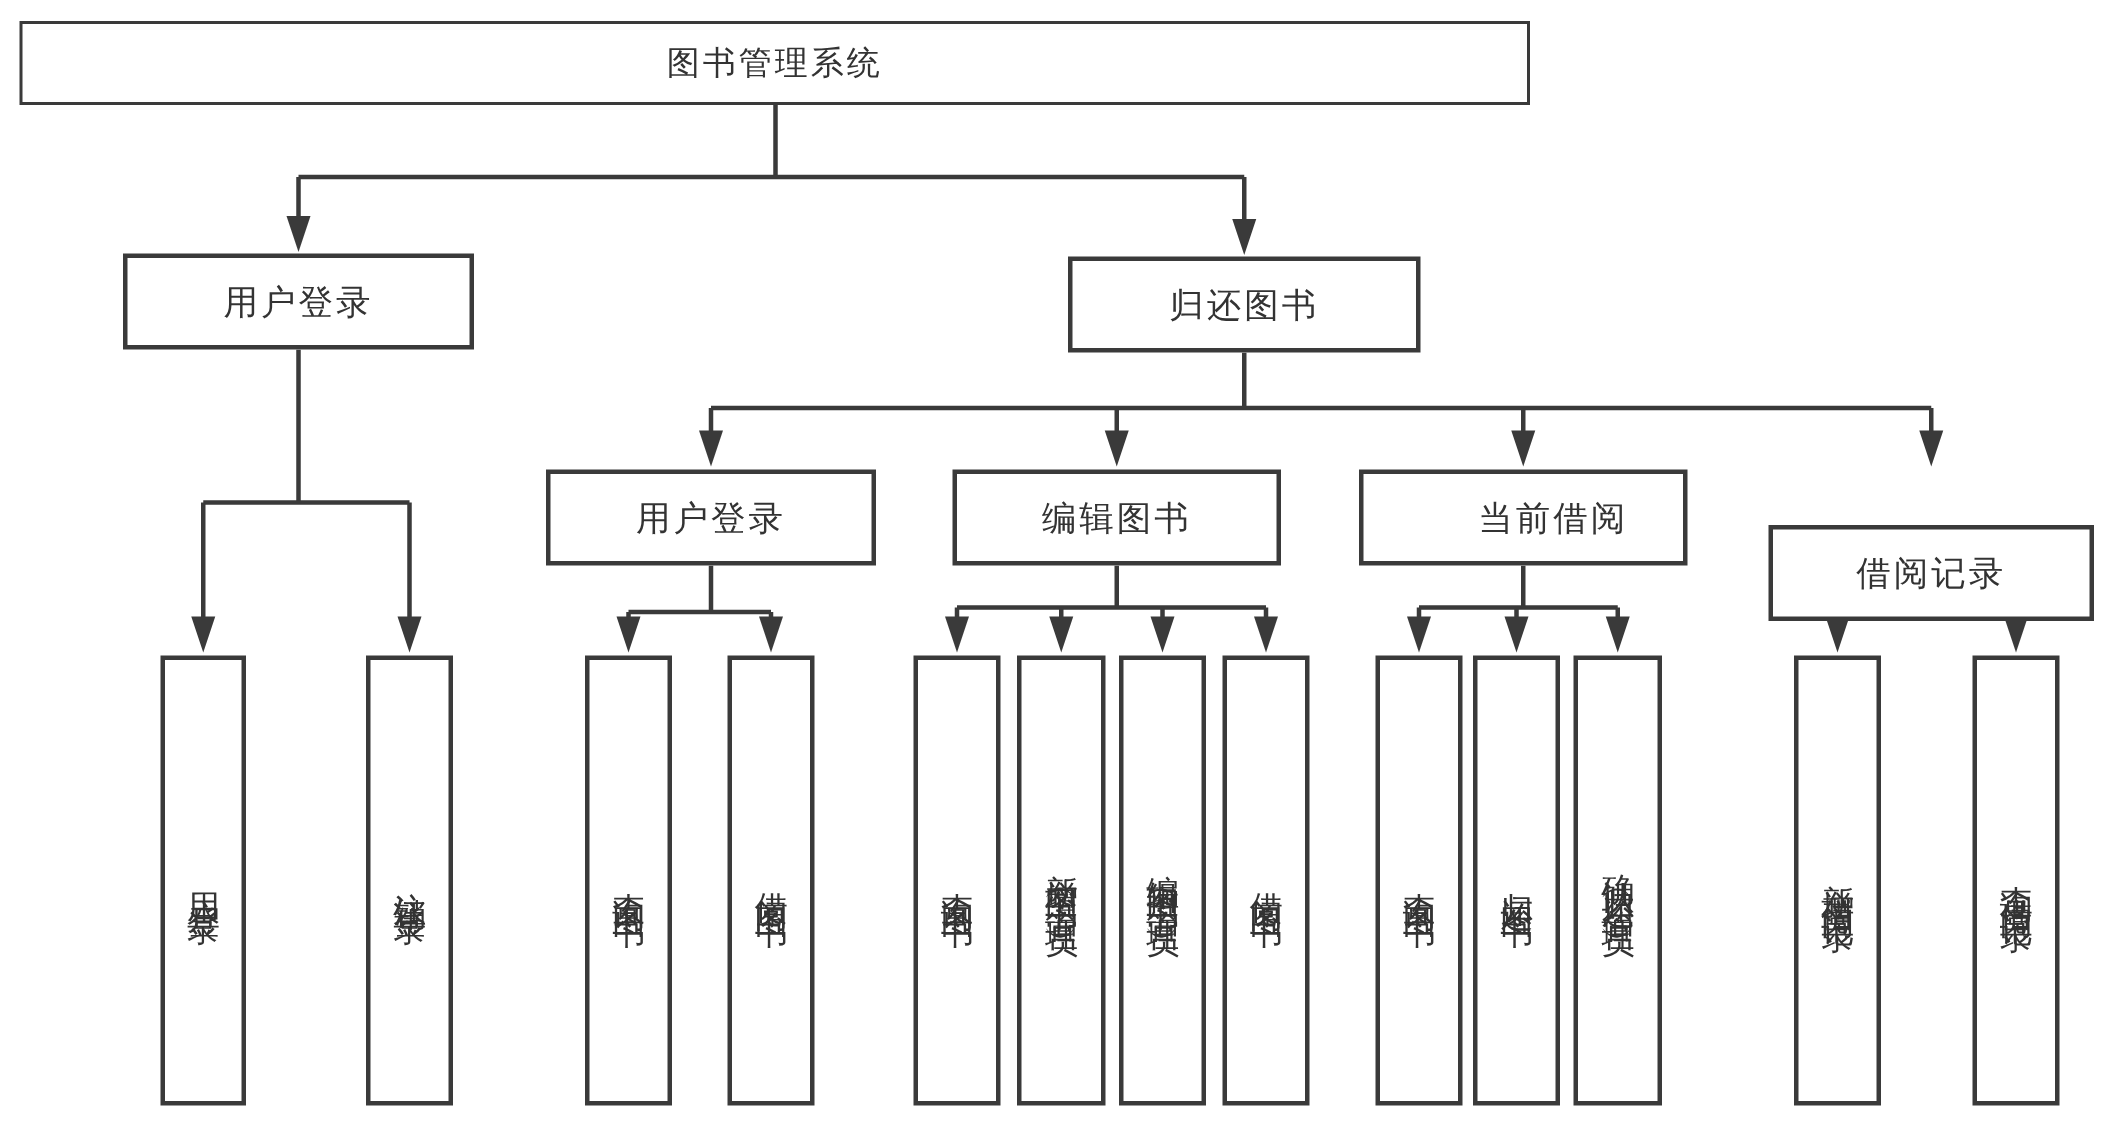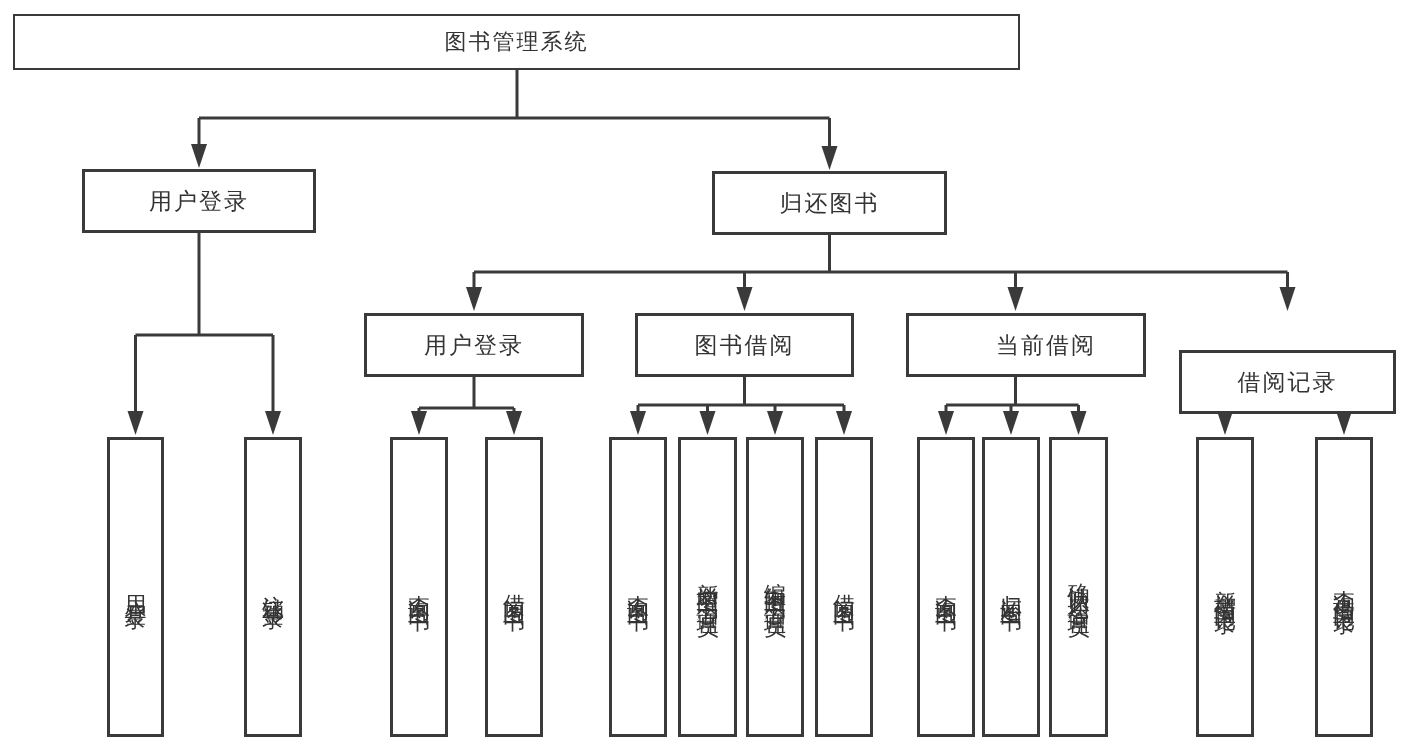--- a/index.html
+++ b/index.html
@@ -123,23 +123,23 @@
     <span>用户登录</span>
   </div>
   <div class="node node-h" style="left:712px; top:171px; width:235px;">
     <span>归还图书</span>
   </div>
 
   <div class="node node-h" style="left:364px; top:313px; width:220px;">
     <span>用户登录</span>
   </div>
   <div class="node node-h" style="left:635px; top:313px; width:219px;">
-    <span>图书借阅</span>
+    <span>编辑图书</span>
   </div>
-  <div class="node node-h" style="left:906px; top:313px; width:240px;padding-left:40px;">
+  <div class="node node-h" style="left:906px; top:313px; width:219px;padding-left:40px;">
     <span>当前借阅</span>
   </div>
   <div class="node node-h" style="left:1179px; top:313px; width:217px;margin-top:37px;">
     <span>借阅记录</span>
   </div>
 
   <div class="node node-leaf" style="left:107px; width:57px;">
     <span class="vtext">用户登录</span>
   </div>
   <div class="node node-leaf" style="left:244px; width:58px;">

